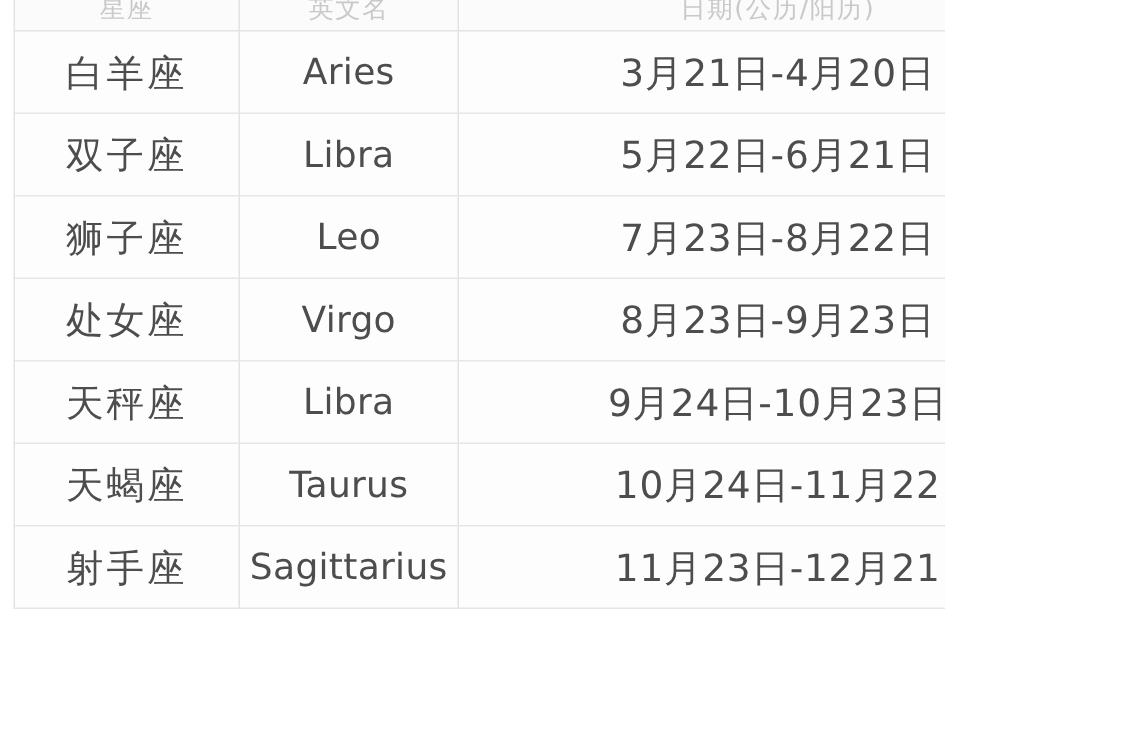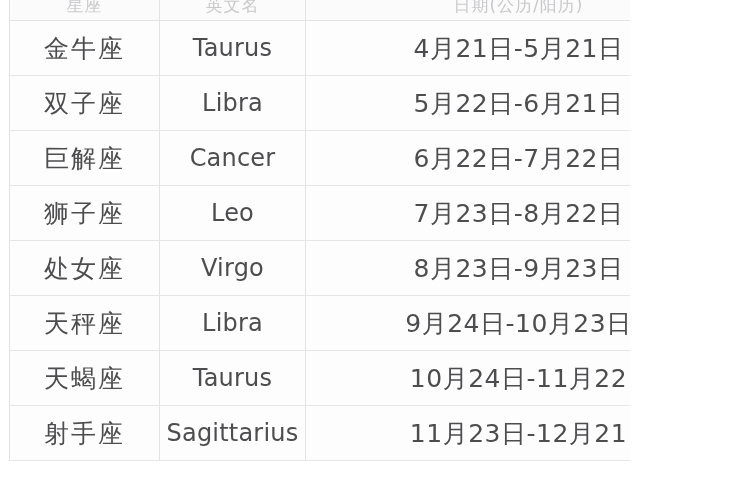--- a/index.html
+++ b/index.html
@@ -97,33 +97,28 @@
       </colgroup>
       <thead>
         <tr>
           <th>星座</th>
           <th>英文名</th>
           <th>日期(公历/阳历)</th>
         </tr>
       </thead>
       <tbody>
         <tr>
-          <td class="cn">金牛座</td>
-          <td class="en">Taurus</td>
-          <td class="date">4月21日-5月21日</td>
+          <td class="cn">白羊座</td>
+          <td class="en">Aries</td>
+          <td class="date">3月21日-4月20日</td>
         </tr>
         <tr>
           <td class="cn">双子座</td>
           <td class="en">Libra</td>
           <td class="date">5月22日-6月21日</td>
-        </tr>
-        <tr>
-          <td class="cn">巨解座</td>
-          <td class="en">Cancer</td>
-          <td class="date">6月22日-7月22日</td>
         </tr>
         <tr>
           <td class="cn">狮子座</td>
           <td class="en">Leo</td>
           <td class="date">7月23日-8月22日</td>
         </tr>
         <tr>
           <td class="cn">处女座</td>
           <td class="en">Virgo</td>
           <td class="date">8月23日-9月23日</td>

